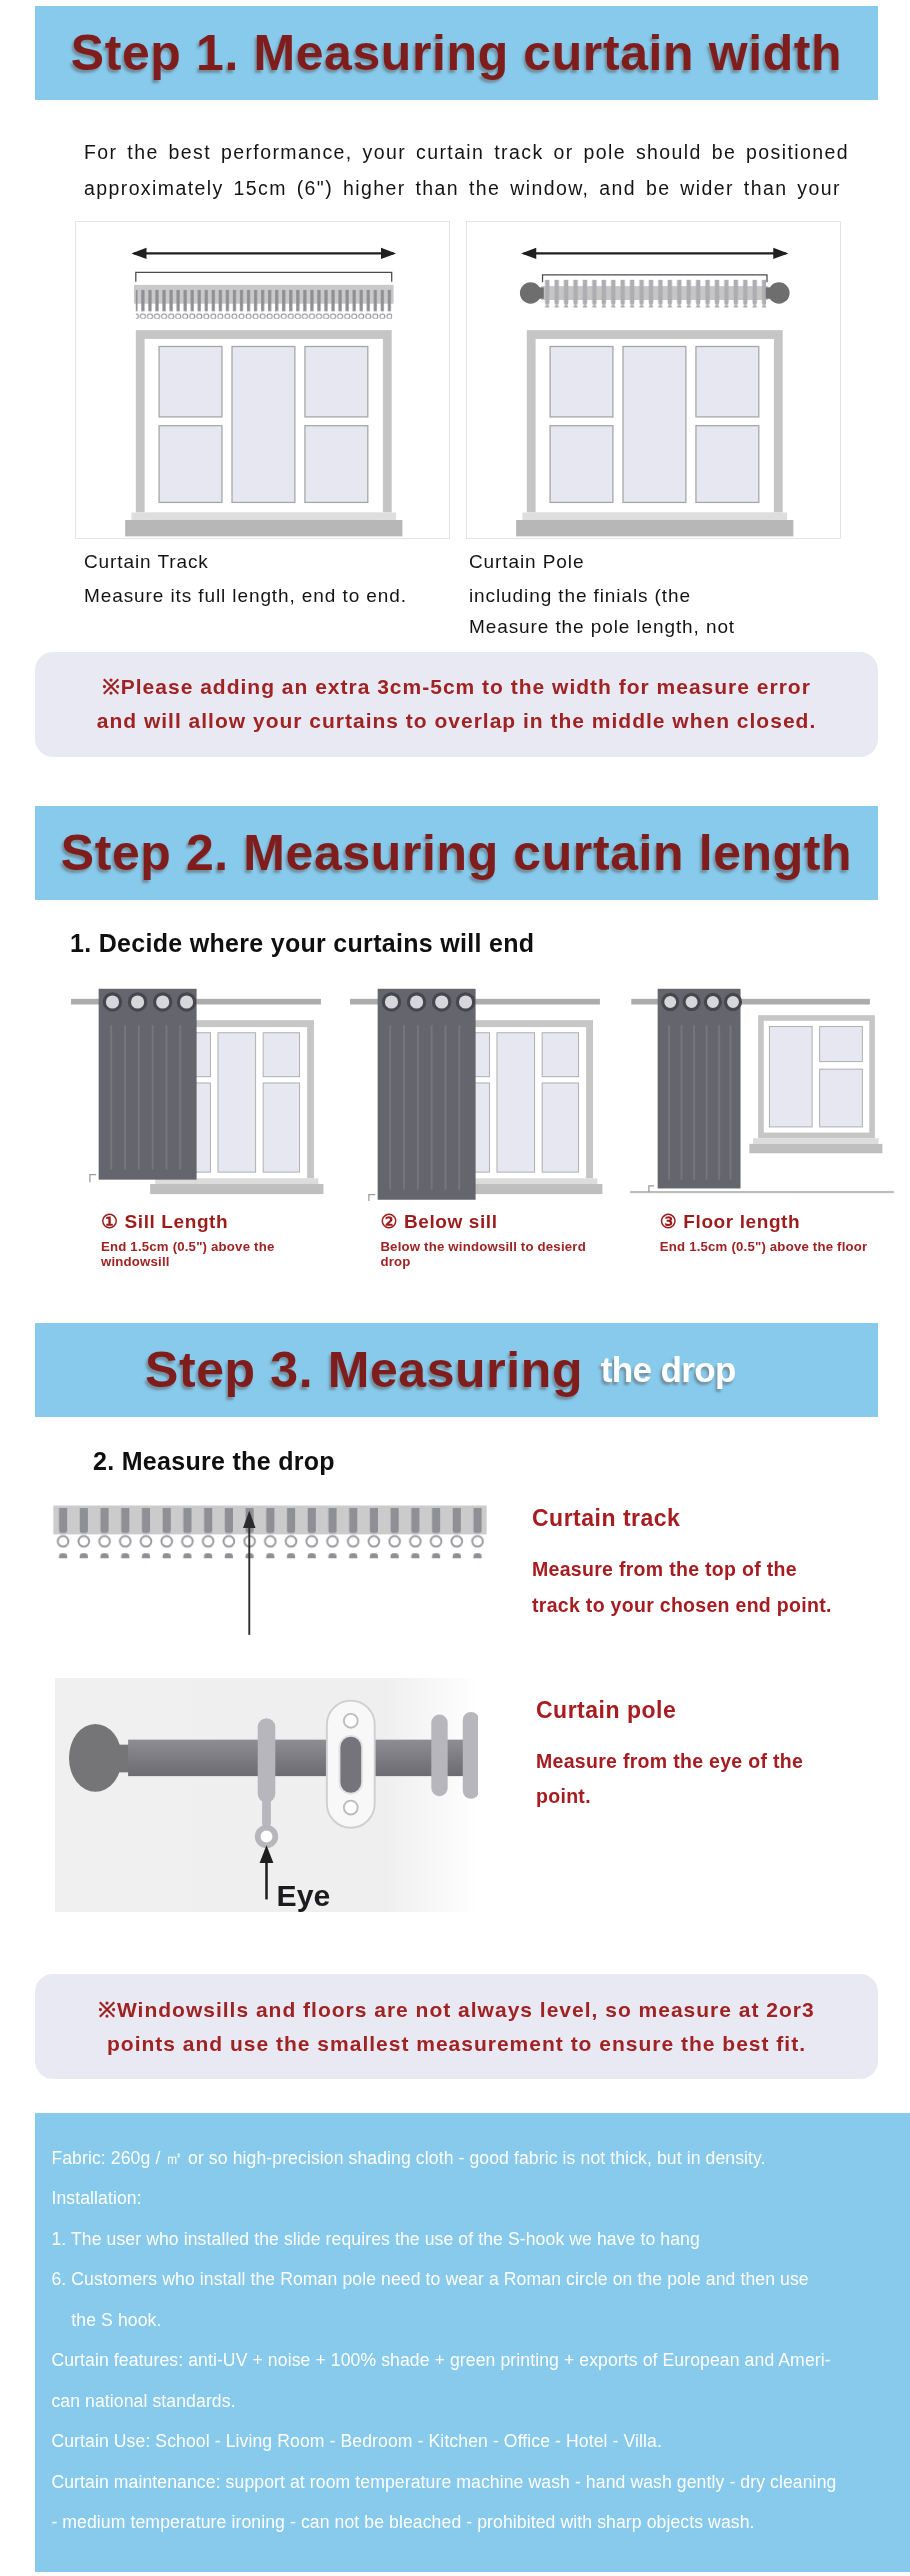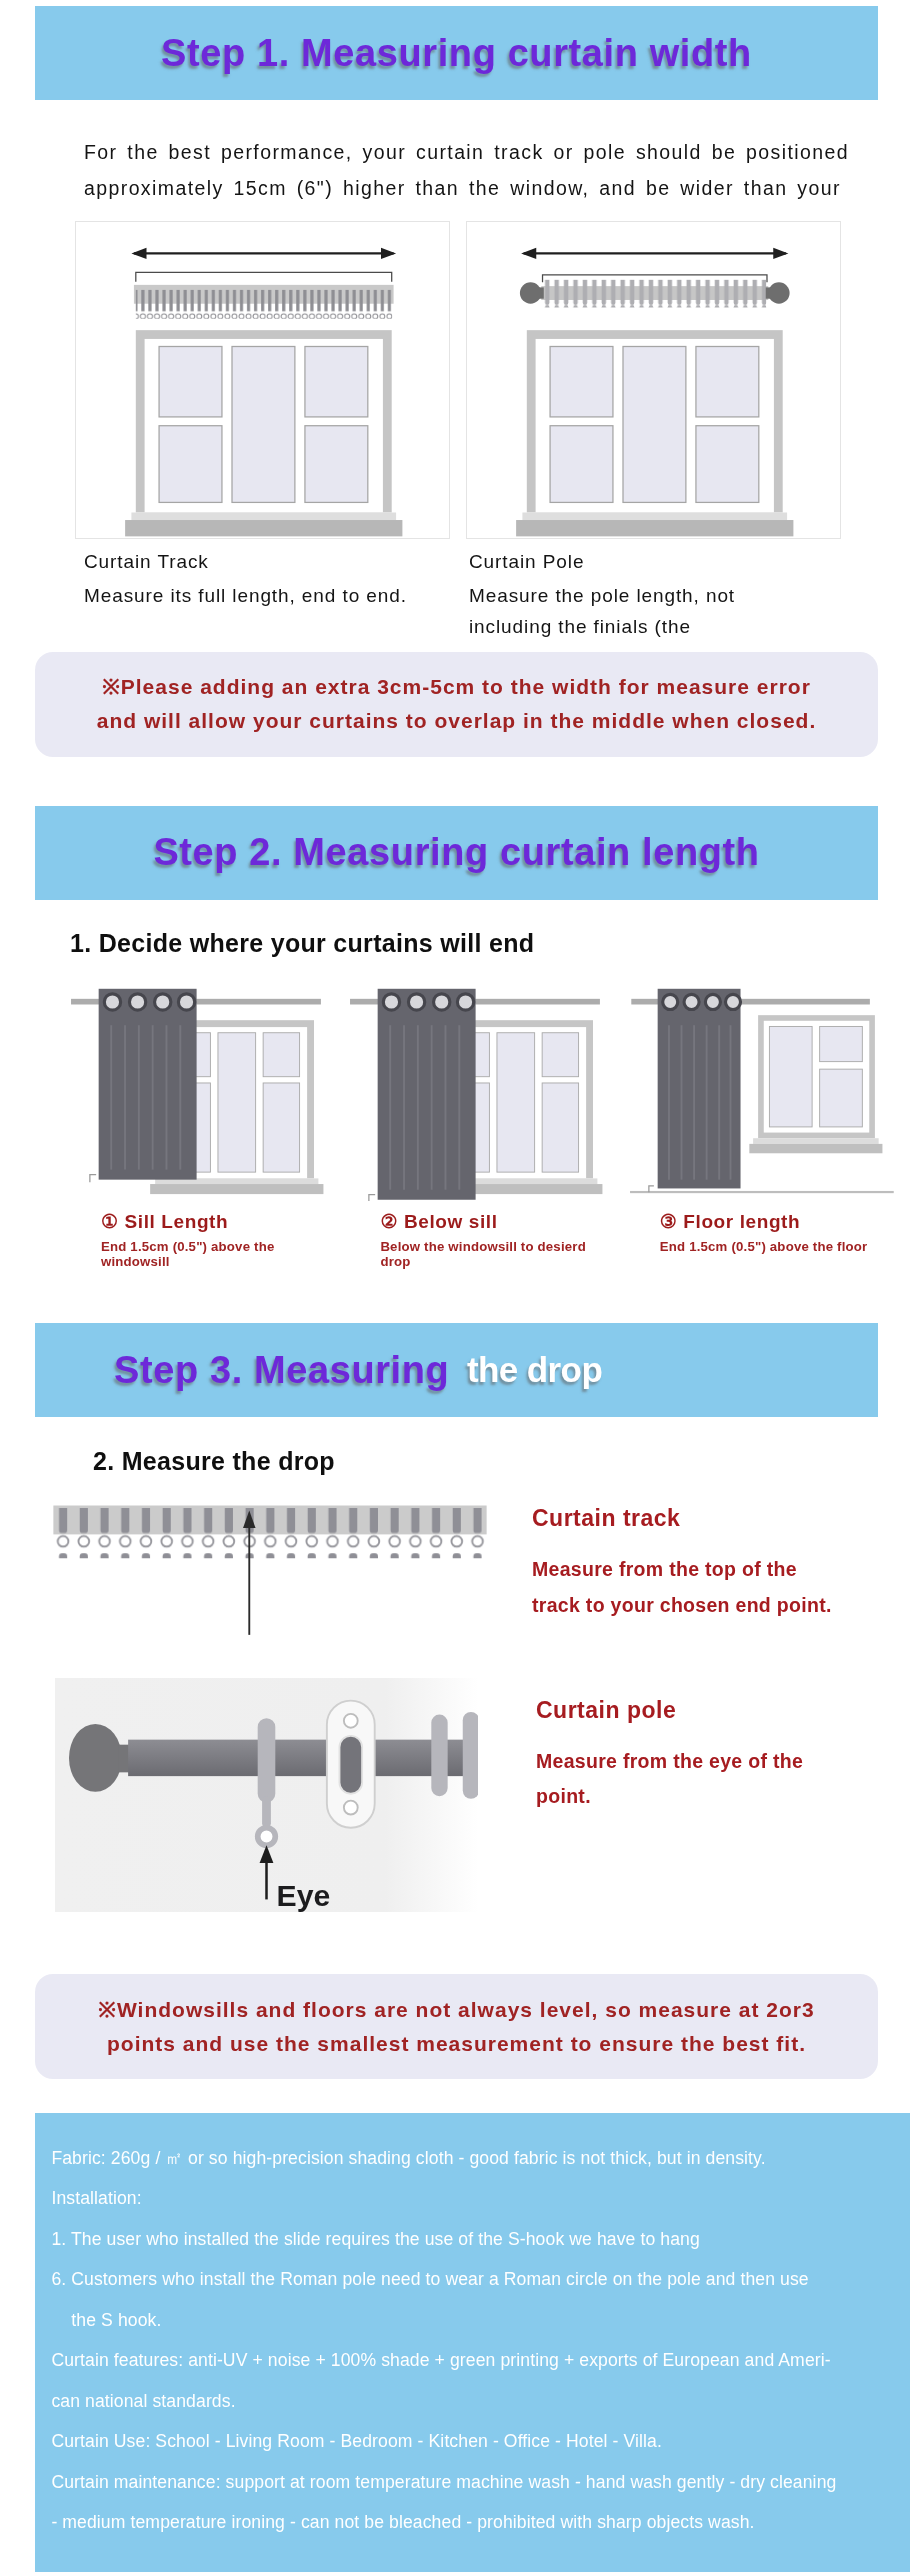--- a/index.html
+++ b/index.html
@@ -10,25 +10,25 @@
   }
   .page { padding-top:6.3px; }
 
   
   .banner {
     margin-left:35px; width:843px; height:94px;
     background:#87CAEC;
     display:flex; align-items:center; justify-content:center;
   }
   .banner-text {
-    font-size:38px; font-weight:bold; color:#6d28d9; letter-spacing:0.6px;
+    font-size:50px; font-weight:bold; color:#7f1d1d; letter-spacing:0.6px;
     text-shadow:-1.9px 2.5px 2.5px rgba(95,95,95,0.55);
     white-space:nowrap;
   }
-  .banner.left-align { justify-content:flex-start; padding-left:79px; }
+  .banner.left-align { justify-content:flex-start; padding-left:110px; }
   .banner-sub {
     font-size:35px; font-weight:bold; color:#ffffff; letter-spacing:-0.6px;
     text-shadow:-1.9px 2.5px 2.5px rgba(95,95,95,0.55);
     margin-left:17.6px; white-space:nowrap;
   }
 
   
   .intro {
     margin:35px 0 0 84px;
     font-size:19.5px; letter-spacing:1.4px; word-spacing:3.1px;
@@ -197,22 +197,22 @@
   </div>
 
   <div class="captions-row">
     <div class="cap-col">
       <div class="cap-title">Curtain Track</div>
       <div class="cap-body">Measure its full length, end to end.</div>
     </div>
     <div class="cap-col">
       <div class="cap-title">Curtain Pole</div>
       <div class="cap-body">
+        <div>including the finials (the</div>
         <div>Measure the pole length, not</div>
-        <div>including the finials (the</div>
       </div>
     </div>
   </div>
 
   <div class="note">
     <div class="note-line">※Please adding an extra 3cm-5cm to the width for measure error</div>
     <div class="note-line">and will allow your curtains to overlap in the middle when closed.</div>
   </div>
 
   <div class="banner" style="margin-top:49px;">

